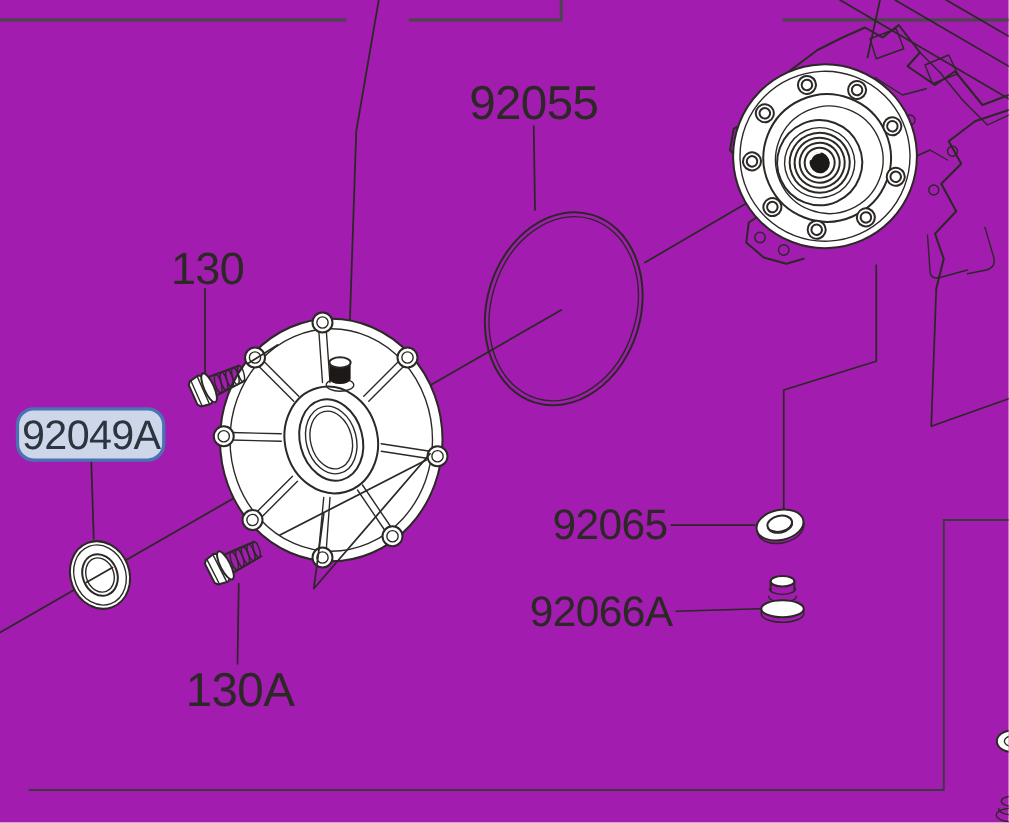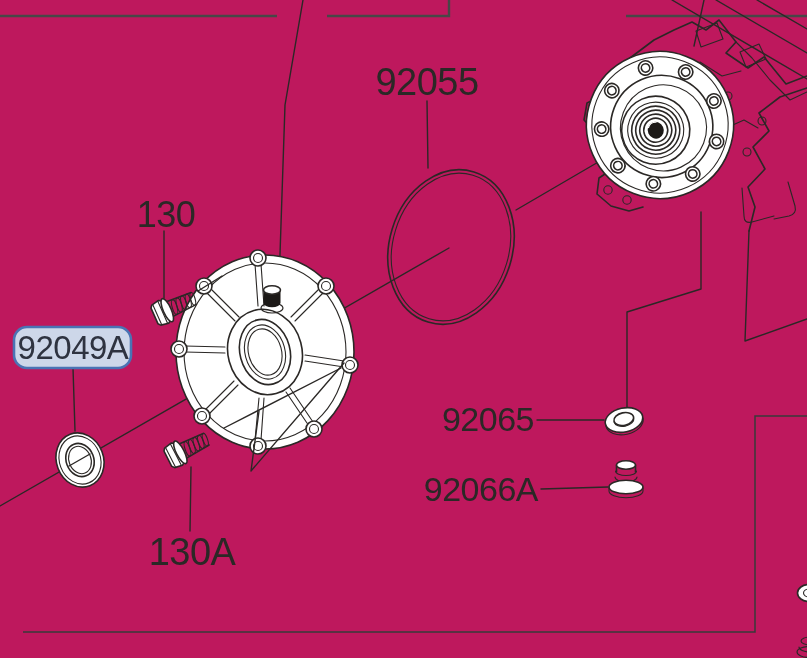--- a/index.html
+++ b/index.html
@@ -1,16 +1,16 @@
 <!DOCTYPE html>
 <html><head>
 <meta charset="utf-8">
 <style>
   html,body{margin:0;padding:0;background:#fff;}
-  .stage{position:relative;width:807px;height:658px;background:#be185d;overflow:hidden;
+  .stage{position:relative;width:807px;height:658px;background:#a21caf;overflow:hidden;
          font-family:"Liberation Sans", sans-serif;}
   svg{display:block}
   .ln{fill:none;stroke:#2b2826;stroke-width:1.6;stroke-linecap:round;stroke-linejoin:round;}
   .thin{stroke-width:1.1;}
   .leader{fill:none;stroke:#2b2826;stroke-width:1.4;stroke-linecap:round;stroke-linejoin:round;}
   .frame{fill:none;stroke:#474747;stroke-width:2.4;}
   .boxline{fill:none;stroke:#3a3a3a;stroke-width:1.5;}
   .wfill{fill:#ffffff;}
   .dark{fill:#1c1917;stroke:none;}
   text.lbl{font-family:"Liberation Sans", sans-serif;letter-spacing:-0.5px;}

